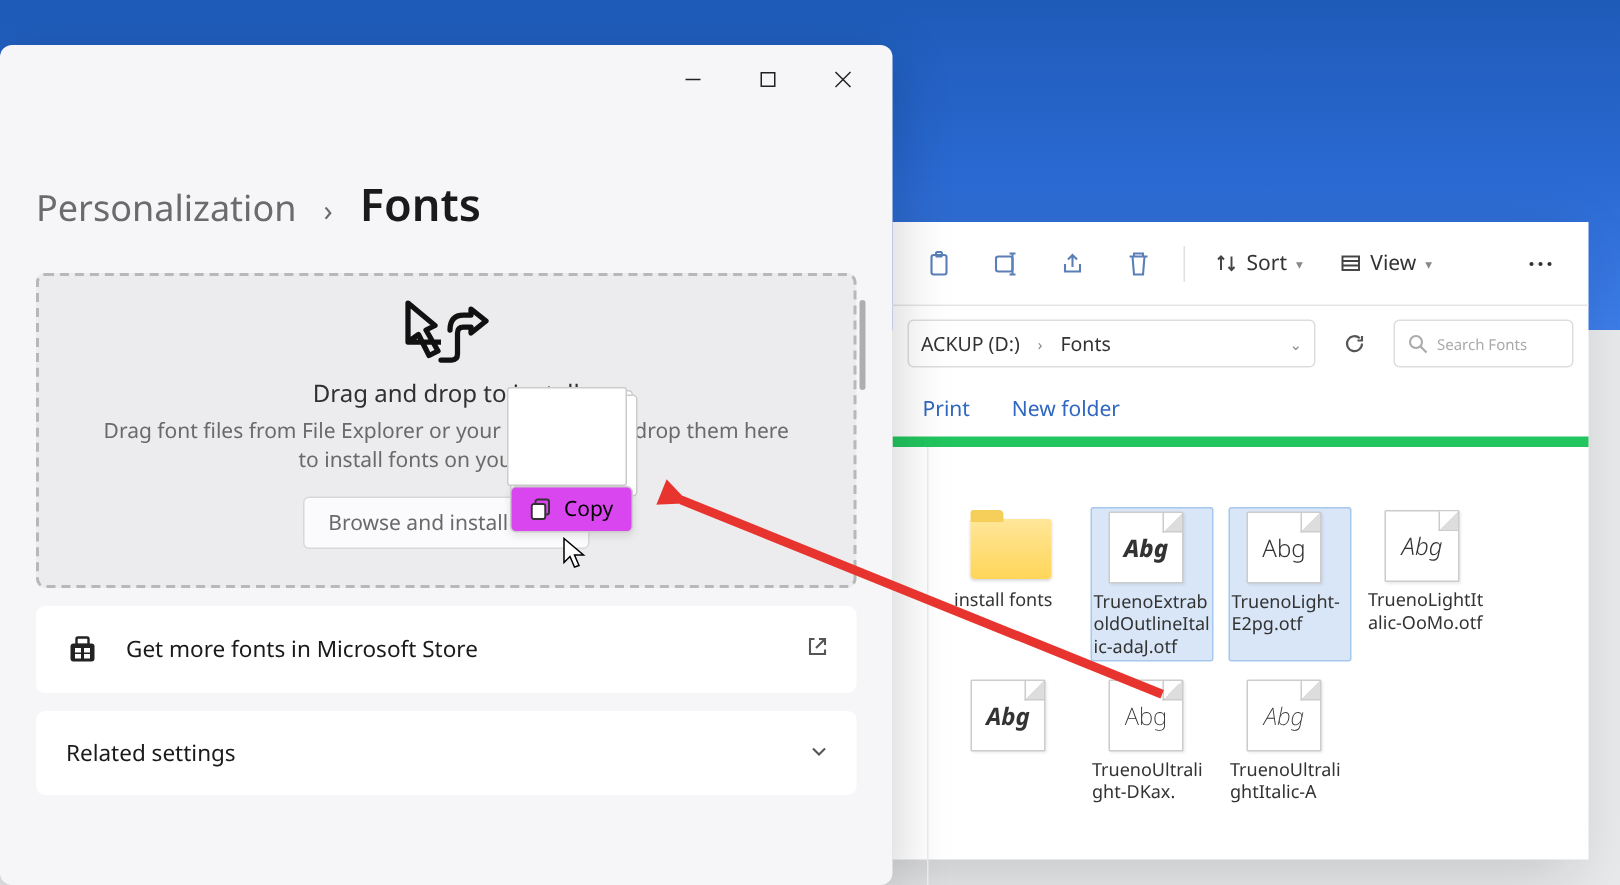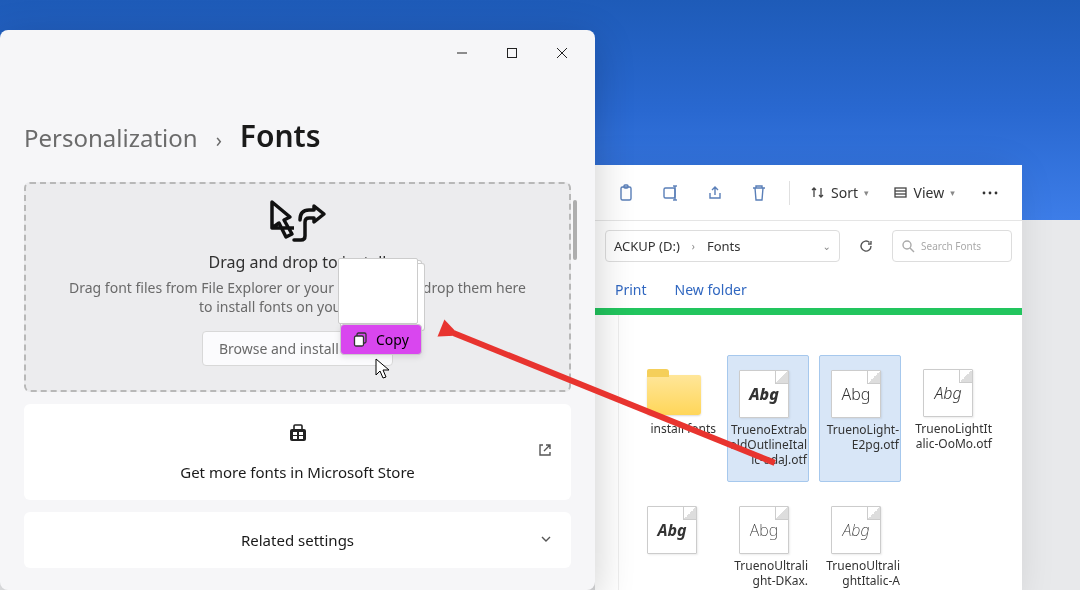--- a/index.html
+++ b/index.html
@@ -108,37 +108,36 @@
 
     .card {
       margin: 12px 24px 0 24px;
       background: #fff;
       border-radius: 6px;
       padding: 18px 20px;
       display: flex;
       align-items: center;
       gap: 18px;
       position: relative;
-      flex-direction: column;
     }
     .card-icon {
       width: 22px; height: 22px;
       display: flex; align-items: center; justify-content: center;
     }
     .card-label { font-size: 15px; color: #1a1a1a; }
     .card-right {
       position: absolute; right: 18px; top: 50%; transform: translateY(-50%);
       color: #555;
     }
 
     
     .explorer-window {
       position: absolute;
-      left: 595px; top: 165px;
-      width: 427px; height: 425px;
+      left: 595px; top: 148px;
+      width: 464px; height: 425px;
       background: #fff;
       box-shadow: -10px 10px 40px rgba(0,0,0,0.15);
       z-index: 5;
     }
     .explorer-toolbar {
       height: 56px;
       display: flex;
       align-items: center;
       padding: 0 12px;
       gap: 4px;
@@ -214,24 +213,24 @@
       width: 24px; height: 350px;
       border-right: 1px solid #eee;
     }
     .file-grid {
       display: flex;
       gap: 10px;
       flex-wrap: wrap;
     }
     .file-item {
       width: 82px;
-      text-align: right;
+      text-align: left;
       font-size: 12px;
       color: #333;
-      padding: 14px 1px;
+      padding: 2px 1px;
     }
     .file-item.selected {
       background: #d8e6f7;
       border: 1px solid #a6c8ed;
       border-radius: 2px;
     }
     .file-icon {
       width: 58px; height: 48px;
       margin: 0 auto 4px auto;
       position: relative;

